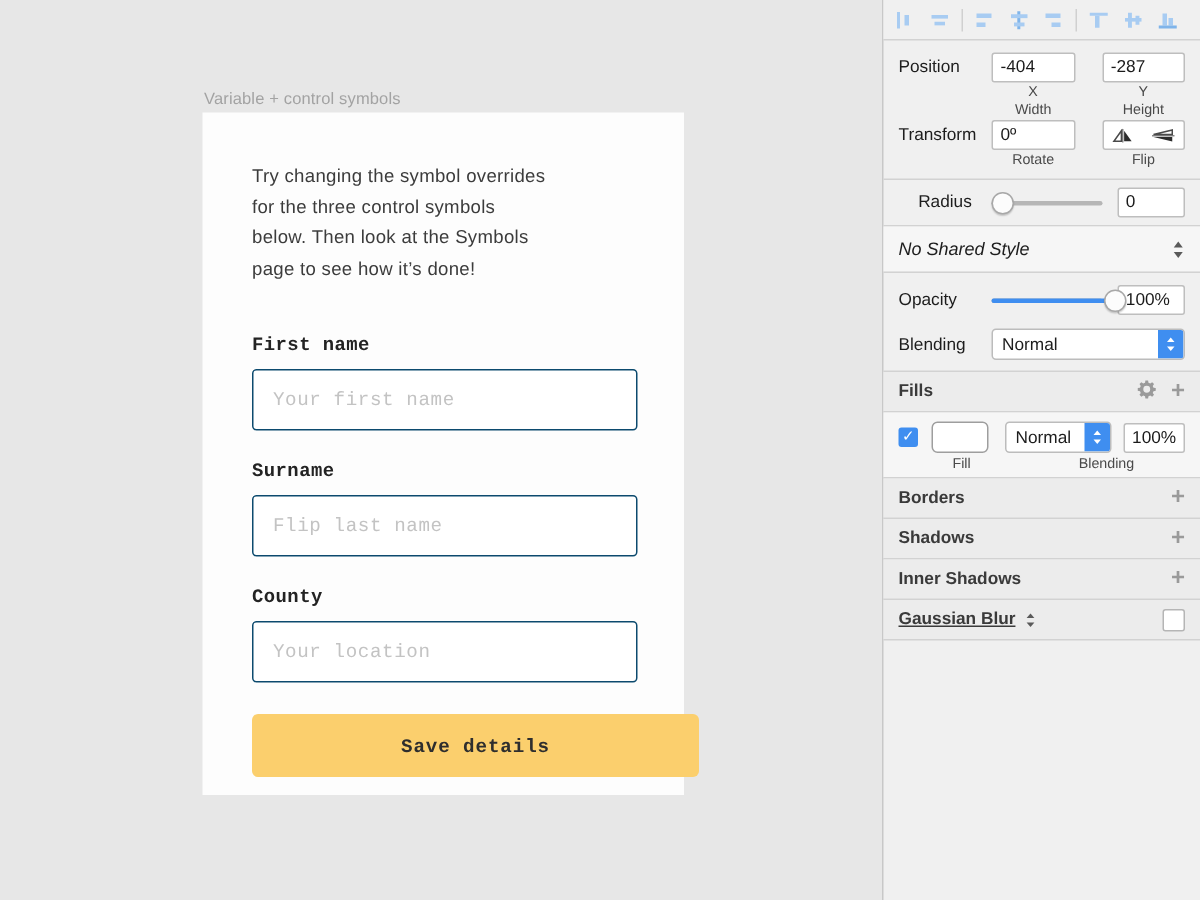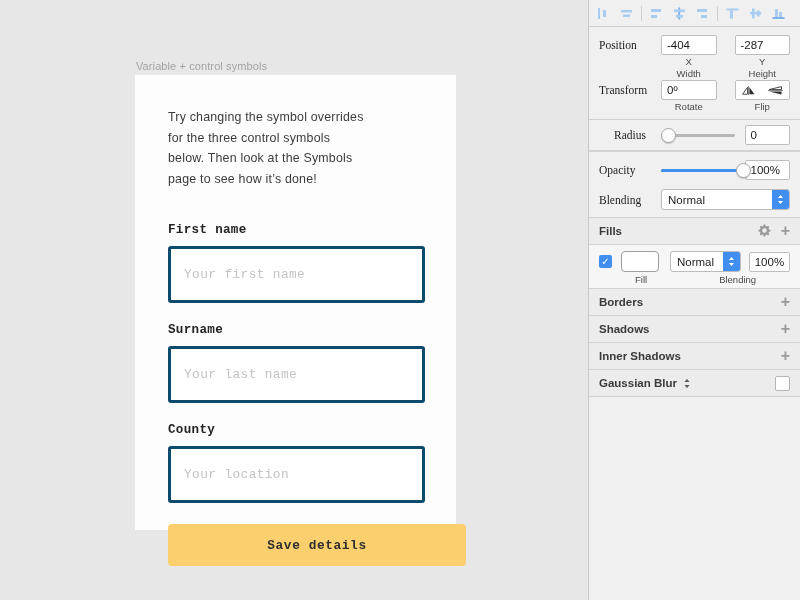--- a/index.html
+++ b/index.html
@@ -66,23 +66,23 @@
     font-family: "Liberation Mono", "DejaVu Sans Mono", monospace;
     font-size: 12.6px;
     font-weight: bold;
     color: #232323;
     letter-spacing: 0.3px;
     margin-bottom: 9px;
   }
   .field-input {
     box-sizing: border-box;
     width: 257px;
-    height: 57px;
+    height: 41px;
     background: #ffffff;
-    border: 3px solid #0c4a6e;
+    border: 1px solid #0c4a6e;
     border-radius: 3px;
     display: flex;
     align-items: center;
     padding-left: 13px;
   }
   .field-placeholder {
     font-family: "Liberation Mono", "DejaVu Sans Mono", monospace;
     font-size: 12.8px;
     color: #c3c3c3;
     letter-spacing: 0.4px;
@@ -154,21 +154,20 @@
   .row {
     display: flex;
     align-items: center;
     padding: 0 10px;
   }
   .row-label {
     width: 62px;
     flex: none;
     font-size: 11.5px;
     color: #1d1d1d;
-    font-family: Liberation Serif, serif;
   }
   .numbox {
     box-sizing: border-box;
     height: 20px;
     background: #ffffff;
     border: 1px solid #bebebe;
     border-radius: 2px;
     font-size: 11.5px;
     color: #1a1a1a;
     display: flex;
@@ -362,21 +361,21 @@
     height: 26px;
     display: flex;
     align-items: center;
     justify-content: space-between;
     padding: 0 10px;
     font-size: 11.5px;
     font-weight: bold;
     color: #3a3a3a;
     background: #ececec;
   }
-  .gauss-left { display: flex; align-items: center; gap: 6px; }
+  .gauss-left { display: flex; align-items: center; gap: 6px; text-decoration: underline; }
   .gauss-check {
     width: 13px; height: 13px;
     background: #ffffff;
     border: 1px solid #b5b5b5;
     border-radius: 2px;
     cursor: pointer;
   }
 </style>
 </head>
 <body>
@@ -398,21 +397,21 @@
         <div class="field-block">
           <div class="field-label">First name</div>
           <div class="field-input">
             <span class="field-placeholder">Your first name</span>
           </div>
         </div>
 
         <div class="field-block">
           <div class="field-label">Surname</div>
           <div class="field-input">
-            <span class="field-placeholder">Your last name</span>
+            <span class="field-placeholder">Flip last name</span>
           </div>
         </div>
 
         <div class="field-block">
           <div class="field-label">County</div>
           <div class="field-input">
             <span class="field-placeholder">Your location</span>
           </div>
         </div>
 
@@ -538,20 +537,31 @@
     <div class="row" id="radius-row">
       <div class="row-label">Radius</div>
       <div class="slider">
         <div class="slider-track"></div>
         <div class="slider-knob" style="left:0px"></div>
       </div>
       <div class="numbox" style="width:53px">0</div>
     </div>
     <div class="sep"></div>
 
+    <div id="shared-style-row">
+      <div id="shared-style-box">
+        <span id="shared-style-value">No Shared Style</span>
+        <span class="stepper-chev">
+          <svg width="9" height="13" viewBox="0 0 9 13">
+            <path d="M4.5 1 L7.5 5 L1.5 5 Z" fill="#5a5a5a"></path>
+            <path d="M4.5 12 L7.5 8 L1.5 8 Z" fill="#5a5a5a"></path>
+          </svg>
+        </span>
+      </div>
+    </div>
     <div class="sep"></div>
 
     <div id="opacity-block">
       <div class="row" style="height:24px">
         <div class="row-label">Opacity</div>
         <div class="slider">
           <div class="slider-track"></div>
           <div class="slider-fill" style="width:88px"></div>
           <div class="slider-knob" style="left:75px"></div>
         </div>

